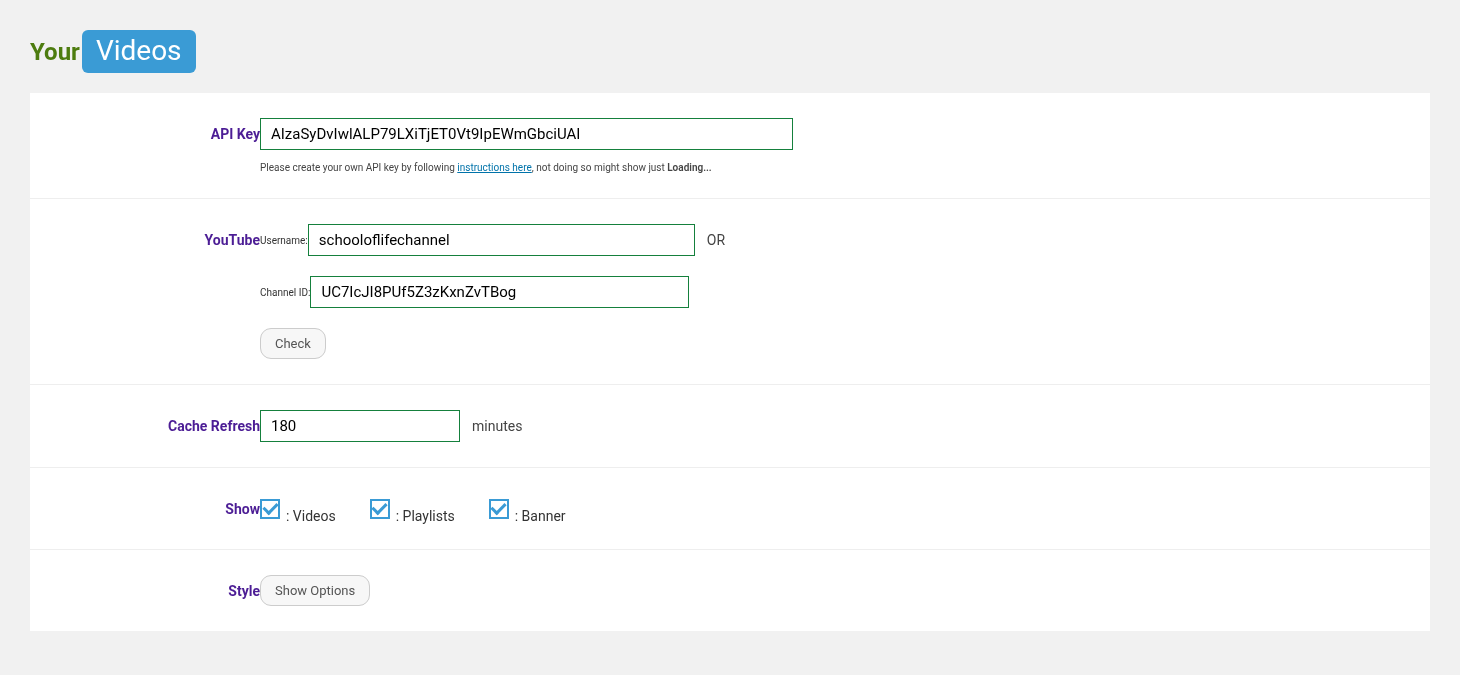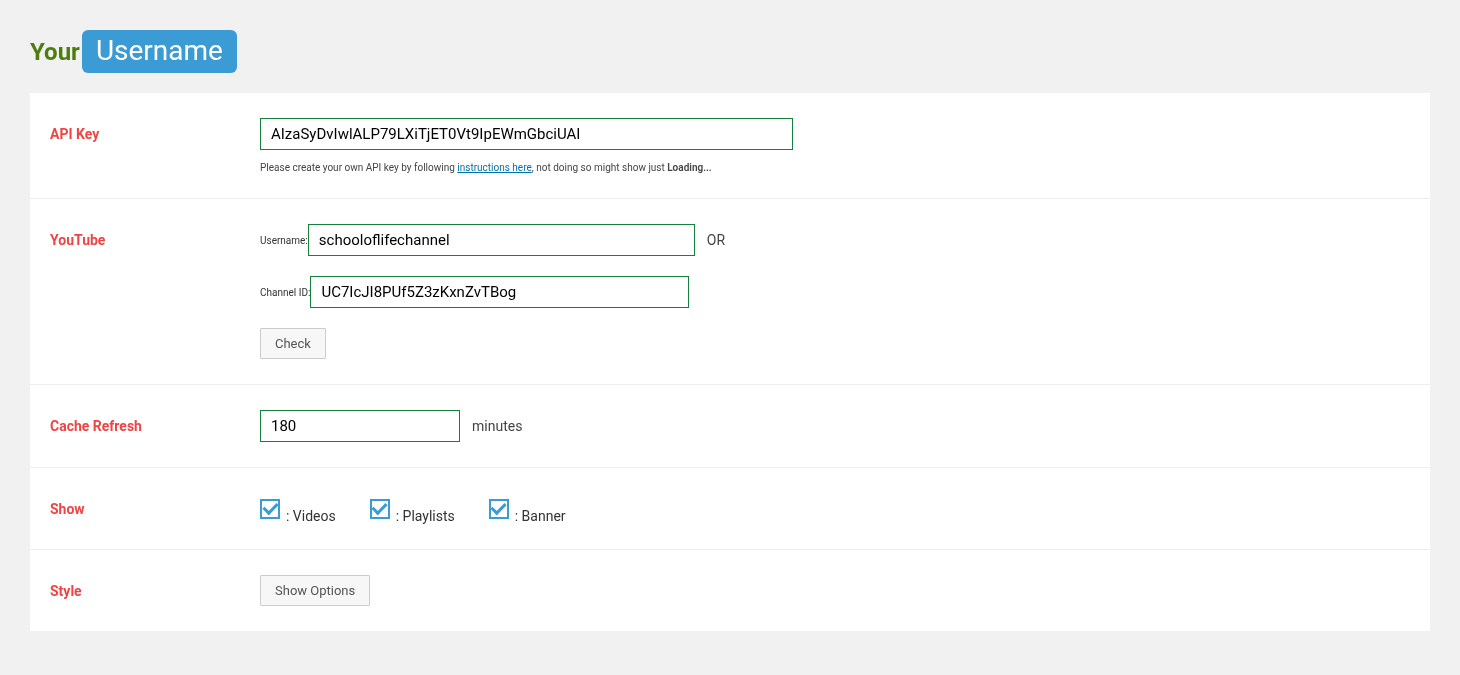--- a/index.html
+++ b/index.html
@@ -44,23 +44,24 @@
       padding: 25px 20px;
       border-bottom: 1px solid #eee;
     }
     .form-row:last-child {
       border-bottom: none;
     }
     .form-label {
       width: 210px;
       font-size: 14px;
       font-weight: 700;
-      color: #ef4444;
+      color: #4c1d95;
       padding-top: 8px;
       flex-shrink: 0;
+      text-align: right;
     }
     .form-content {
       flex: 1;
     }
     .text-input {
       font-size: 15px;
       padding: 6px 10px;
       border: 1px solid #15803d;
       background: #fff;
       font-family: inherit;
@@ -103,21 +104,21 @@
       margin-right: 0;
     }
     .after-text {
       font-size: 14px;
       color: #444;
       margin-left: 12px;
     }
     .btn {
       background: #f7f7f7;
       border: 1px solid #ccc;
-      border-radius: 1px;
+      border-radius: 11px;
       padding: 7px 14px;
       font-size: 13px;
       color: #555;
       cursor: pointer;
       font-family: inherit;
     }
     .check-group {
       display: inline-flex;
       align-items: center;
       margin-right: 30px;
@@ -148,21 +149,21 @@
       color: #333;
       margin-top: 15px;
     }
   </style>
 </head>
 <body>
 
 <div class="page">
   <div class="logo">
     <span class="logo-your">Your</span>
-    <span class="logo-channel">Username</span>
+    <span class="logo-channel">Videos</span>
   </div>
 
   <div class="panel">
 
     <div class="form-row">
       <div class="form-label">API Key</div>
       <div class="form-content">
         <input type="text" class="text-input api-input" value="AIzaSyDvIwlALP79LXiTjET0Vt9IpEWmGbciUAI" style="">
         <div class="description">
           <span>Please create your own API key by following </span><a href="#">instructions here</a><span>, not doing so might show just </span><strong>Loading...</strong>

